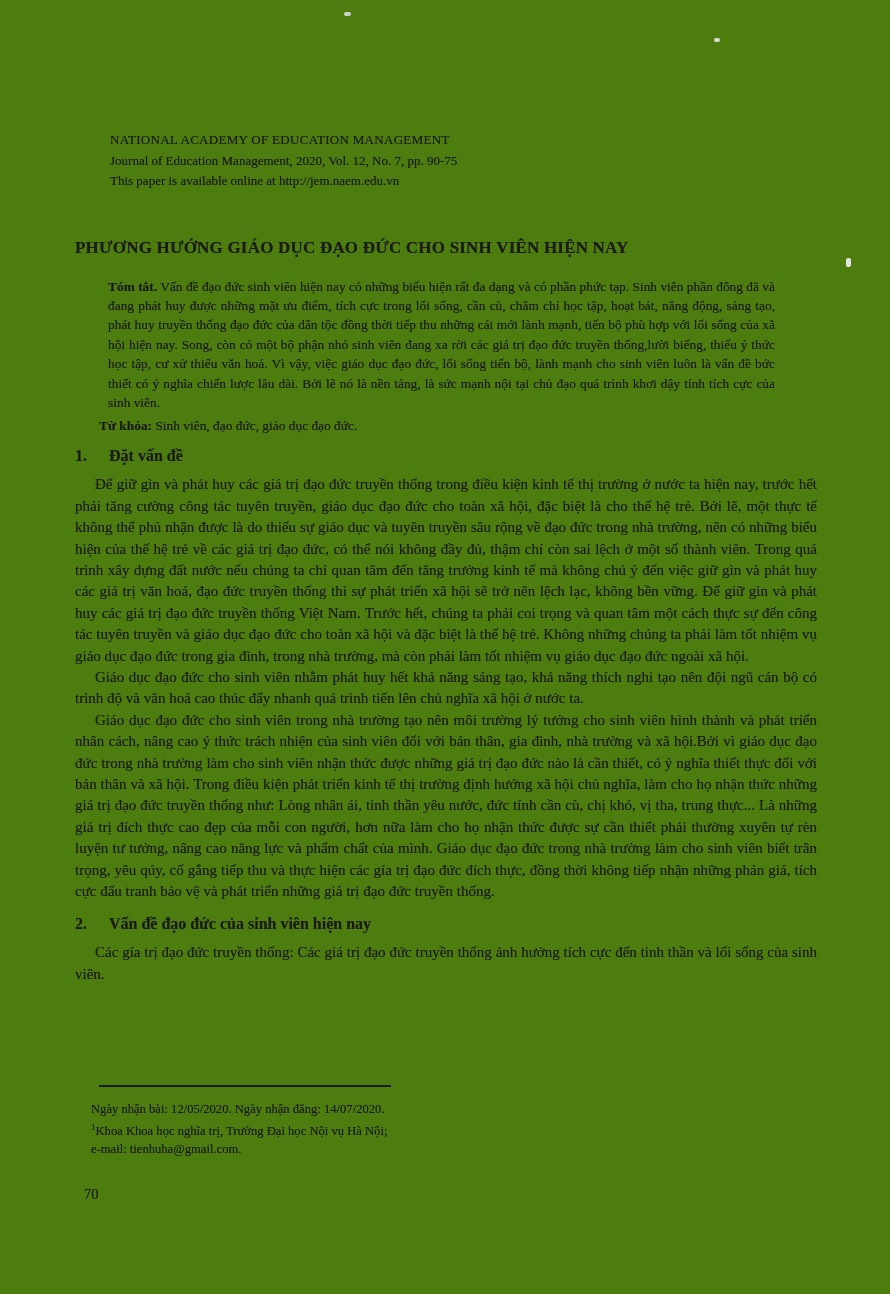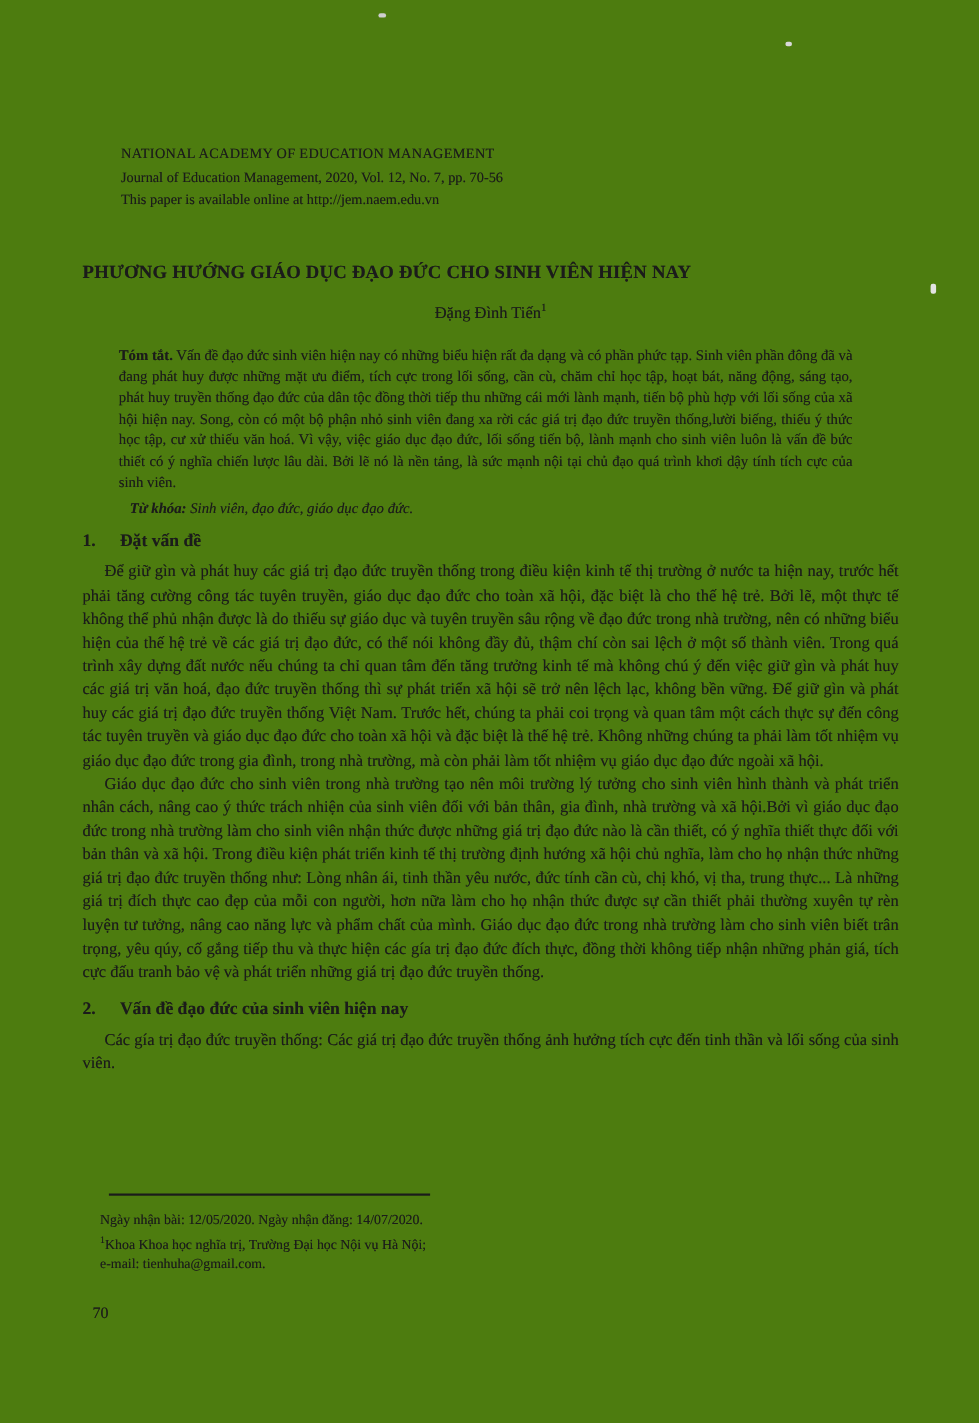--- a/index.html
+++ b/index.html
@@ -42,23 +42,22 @@
   }
   .author sup { font-size: 10px; }
   .abstract {
     margin: 19px 42px 0 33px;
     font-size: 13.4px;
     line-height: 19.4px;
     text-align: justify;
   }
   .abstract .label { font-weight: bold; }
   .keywords {
-    margin: 6px 25px 0 43px;
+    margin: 6px 25px 0 24px;
     font-size: 13.4px;
-    font-style: italic;
   }
   .keywords .label { font-weight: bold; }
   .sec-h1, .sec-h2 {
     margin: 13px 0 9px 0;
     font-size: 16px;
     font-weight: bold;
   }
   .sec-h2 { font-size: 15.5px; margin-top: 12px; }
   .sec-h1 .num { display: inline-block; width: 34px; }
   .sec-h2 .num { display: inline-block; width: 48px; }
@@ -104,35 +103,35 @@
 <div class="page">
 
   <div class="speck s1"></div>
   <div class="speck s2"></div>
   <div class="speck s3"></div>
 
   <div class="content">
 
     <div class="journal-header">
       <div class="caps">NATIONAL ACADEMY OF EDUCATION MANAGEMENT</div>
-      <div>Journal of Education Management, 2020, Vol. 12, No. 7, pp. 70-56</div>
+      <div>Journal of Education Management, 2020, Vol. 12, No. 7, pp. 90-75</div>
       <div>This paper is available online at http://jem.naem.edu.vn</div>
     </div>
 
     <h1 class="title">PHƯƠNG HƯỚNG GIÁO DỤC ĐẠO ĐỨC CHO SINH VIÊN HIỆN NAY</h1>
 
-    <div class="author"><span>Đặng Đình Tiến</span><sup>1</sup></div>
 
     <div class="abstract"><span class="label">Tóm tắt.</span><span> Vấn đề đạo đức sinh viên hiện nay có những biểu hiện rất đa dạng và có phần phức tạp. Sinh viên phần đông đã và đang phát huy được những mặt ưu điểm, tích cực trong lối sống, cần cù, chăm chỉ học tập, hoạt bát, năng động, sáng tạo, phát huy truyền thống đạo đức của dân tộc đồng thời tiếp thu những cái mới lành mạnh, tiến bộ phù hợp với lối sống của xã hội hiện nay. Song, còn có một bộ phận nhỏ sinh viên đang xa rời các giá trị đạo đức truyền thống,lười biếng, thiếu ý thức học tập, cư xử thiếu văn hoá. Vì vậy, việc giáo dục đạo đức, lối sống tiến bộ, lành mạnh cho sinh viên luôn là vấn đề bức thiết có ý nghĩa chiến lược lâu dài. Bởi lẽ nó là nền tảng, là sức mạnh nội tại chủ đạo quá trình khơi dậy tính tích cực của sinh viên.</span></div>
 
     <div class="keywords"><span class="label">Từ khóa:</span><span> Sinh viên, đạo đức, giáo dục đạo đức.</span></div>
 
     <div class="sec-h1"><span class="num">1.</span><span>Đặt vấn đề</span></div>
 
     <p class="body-par">Để giữ gìn và phát huy các giá trị đạo đức truyền thống trong điều kiện kinh tế thị trường ở nước ta hiện nay, trước hết phải tăng cường công tác tuyên truyền, giáo dục đạo đức cho toàn xã hội, đặc biệt là cho thế hệ trẻ. Bởi lẽ, một thực tế không thể phủ nhận được là do thiếu sự giáo dục và tuyên truyền sâu rộng về đạo đức trong nhà trường, nên có những biểu hiện của thế hệ trẻ về các giá trị đạo đức, có thể nói không đầy đủ, thậm chí còn sai lệch ở một số thành viên. Trong quá trình xây dựng đất nước nếu chúng ta chỉ quan tâm đến tăng trưởng kinh tế mà không chú ý đến việc giữ gìn và phát huy các giá trị văn hoá, đạo đức truyền thống thì sự phát triển xã hội sẽ trở nên lệch lạc, không bền vững. Để giữ gìn và phát huy các giá trị đạo đức truyền thống Việt Nam. Trước hết, chúng ta phải coi trọng và quan tâm một cách thực sự đến công tác tuyên truyền và giáo dục đạo đức cho toàn xã hội và đặc biệt là thế hệ trẻ. Không những chúng ta phải làm tốt nhiệm vụ giáo dục đạo đức trong gia đình, trong nhà trường, mà còn phải làm tốt nhiệm vụ giáo dục đạo đức ngoài xã hội.</p>
+    <p class="body-par">Giáo dục đạo đức cho sinh viên nhằm phát huy hết khả năng sáng tạo, khả năng thích nghi tạo nên đội ngũ cán bộ có trình độ và văn hoá cao thúc đẩy nhanh quá trình tiến lên chủ nghĩa xã hội ở nước ta.</p>
     <p class="body-par">Giáo dục đạo đức cho sinh viên trong nhà trường tạo nên môi trường lý tưởng cho sinh viên hình thành và phát triển nhân cách, nâng cao ý thức trách nhiện của sinh viên đối với bản thân, gia đình, nhà trường và xã hội.Bởi vì giáo dục đạo đức trong nhà trường làm cho sinh viên nhận thức được những giá trị đạo đức nào là cần thiết, có ý nghĩa thiết thực đối với bản thân và xã hội. Trong điều kiện phát triển kinh tế thị trường định hướng xã hội chủ nghĩa, làm cho họ nhận thức những giá trị đạo đức truyền thống như: Lòng nhân ái, tinh thần yêu nước, đức tính cần cù, chị khó, vị tha, trung thực... Là những giá trị đích thực cao đẹp của mỗi con người, hơn nữa làm cho họ nhận thức được sự cần thiết phải thường xuyên tự rèn luyện tư tưởng, nâng cao năng lực và phẩm chất của mình. Giáo dục đạo đức trong nhà trường làm cho sinh viên biết trân trọng, yêu qúy, cố gắng tiếp thu và thực hiện các gía trị đạo đức đích thực, đồng thời không tiếp nhận những phản giá, tích cực đấu tranh bảo vệ và phát triển những giá trị đạo đức truyền thống.</p>
 
     <div class="sec-h1"><span class="num">2.</span><span>Vấn đề đạo đức của sinh viên hiện nay</span></div>
 
 
     <p class="body-par">Các gía trị đạo đức truyền thống: Các giá trị đạo đức truyền thống ảnh hưởng tích cực đến tinh thần và lối sống của sinh viên.</p>
 
   </div>
 
   <div class="footnote">

